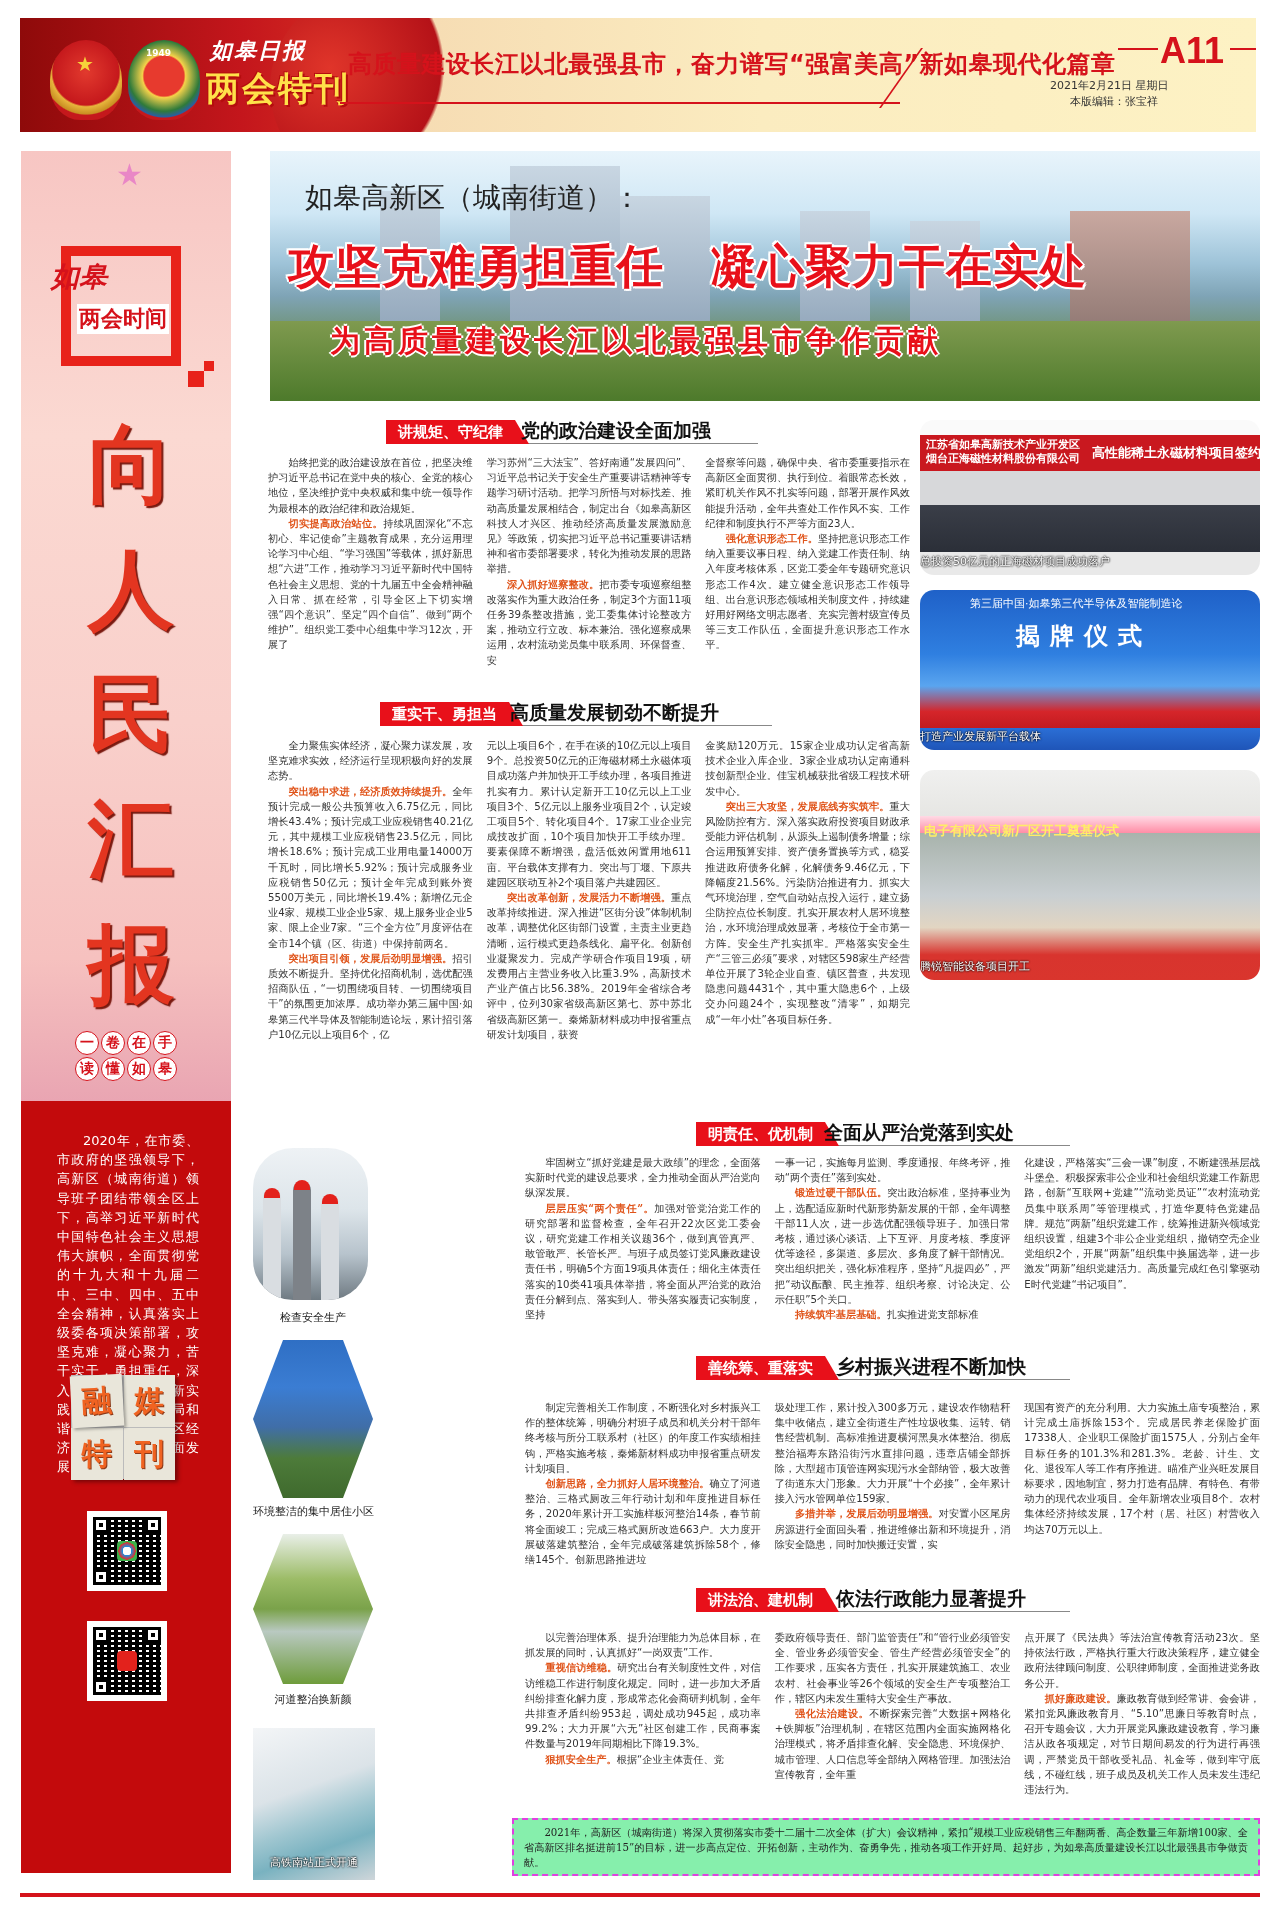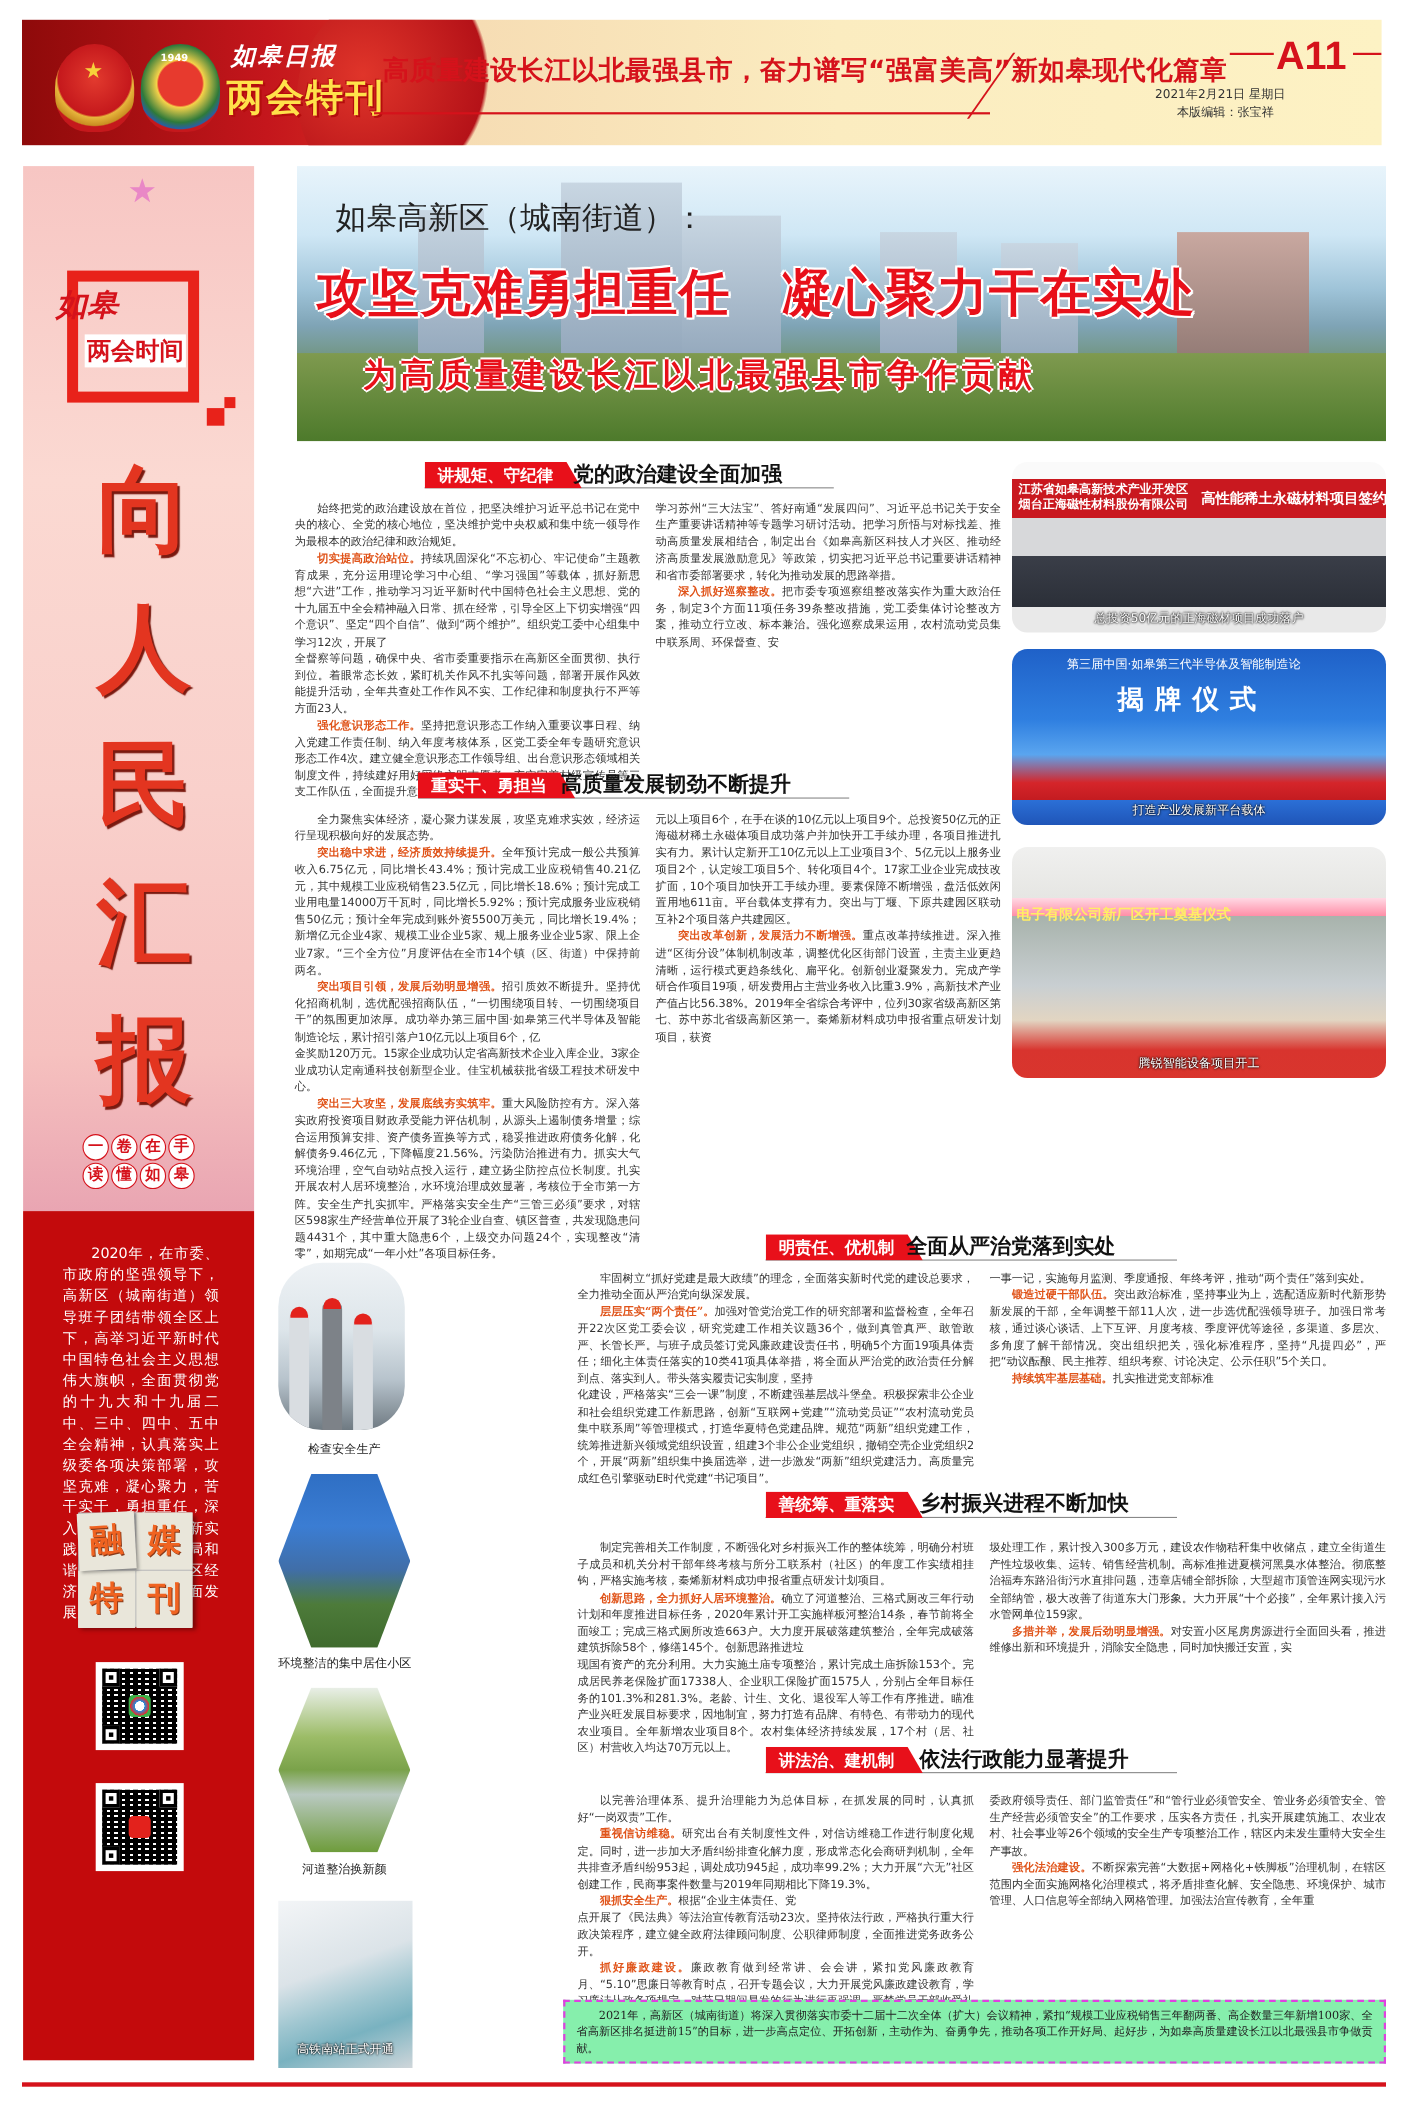--- a/index.html
+++ b/index.html
@@ -64,29 +64,29 @@
   .hero-sub { position: absolute; left: 60px; top: 170px; font-size: 30px; font-family: "DejaVu Serif", serif; color: #e8101a; white-space: nowrap; letter-spacing: 4px;
     text-shadow: 2px 0 0 #fff, -2px 0 0 #fff, 0 2px 0 #fff, 0 -2px 0 #fff; }
 
   
   .sec-head { position: absolute; height: 24px; border-bottom: 1px solid #888; }
   .sec-tag { position: absolute; left: 0; top: 0; height: 24px; background: #e8101a; color: #fff; font-size: 15px; font-weight: bold; line-height: 24px; padding: 0 26px 0 12px; white-space: nowrap;
     clip-path: polygon(0 0, calc(100% - 14px) 0, 100% 100%, 0 100%); }
   .sec-title { position: absolute; top: -2px; font-family: "DejaVu Serif", serif; font-size: 19px; font-weight: bold; color: #111; white-space: nowrap; }
 
   
-  .cols { position: absolute; display: grid; grid-template-columns: repeat(2, 1fr); column-gap: 14px; }
+  .cols { position: absolute; display: grid; grid-template-columns: repeat(3, 1fr); column-gap: 14px; }
   .col { font-size: 10.2px; line-height: 15.2px; color: #333; text-align: justify; }
   .col p { text-indent: 2em; }
   .col p.cont { text-indent: 0; }
   .lead { color: #e0541a; font-weight: bold; font-family: "DejaVu Serif", serif; }
 
   
   .photo { position: absolute; overflow: hidden; border-radius: 14px; }
-  .photo .caption { position: absolute; left: 0; right: 0; bottom: 6px; text-align: center; color: #fff; font-size: 11px; text-shadow: 0 0 2px #000, 0 0 2px #000; }
+  .photo .caption { position: absolute; left: 0; right: 0; bottom: 6px; color: #fff; font-size: 11px; text-shadow: 0 0 2px #000, 0 0 2px #000; }
   .photo1 { left: 920px; top: 420px; width: 340px; height: 155px; background: linear-gradient(180deg, #fafafa 0%, #fafafa 10%, #c9181f 10%, #c9181f 33%, #d7d8da 33%, #d7d8da 55%, #3a3e48 55%, #2b2f38 85%, #e9e9e9 85%); }
   .photo1 .banner { position: absolute; left: 6px; top: 18px; color: #fff; font-size: 11px; font-weight: bold; line-height: 14px; }
   .photo1 .banner2 { position: absolute; left: 172px; top: 24px; color: #fff; font-size: 13px; font-weight: bold; white-space: nowrap; }
   .photo2 { left: 920px; top: 590px; width: 340px; height: 160px; background: linear-gradient(180deg, #1f61c8 0%, #2f7fe0 40%, #5aa5ef 60%, #d5252a 76%, #c31b20 86%, #2b6fd6 86%, #1f55b8 100%); }
   .photo2 .big { position: absolute; left: 96px; top: 30px; color: #fff; font-size: 24px; font-weight: bold; letter-spacing: 10px; }
   .photo2 .top { position: absolute; left: 50px; top: 6px; color: #fff; font-size: 11px; white-space: nowrap; }
   .photo3 { left: 920px; top: 770px; width: 340px; height: 210px; background: linear-gradient(180deg, #f0f0ef 0%, #e6e6e3 22%, #ffd9e4 22%, #ff8da6 30%, #a8b3ac 30%, #c9cfd2 60%, #e2d5c2 75%, #d8342e 88%, #d9352d 100%); }
   .photo3 .banner { position: absolute; left: 4px; top: 52px; color: #ffee66; font-size: 13px; font-weight: bold; white-space: nowrap; }
 
   .hex { position: absolute; clip-path: polygon(25% 0, 75% 0, 100% 50%, 75% 100%, 25% 100%, 0 50%); }

